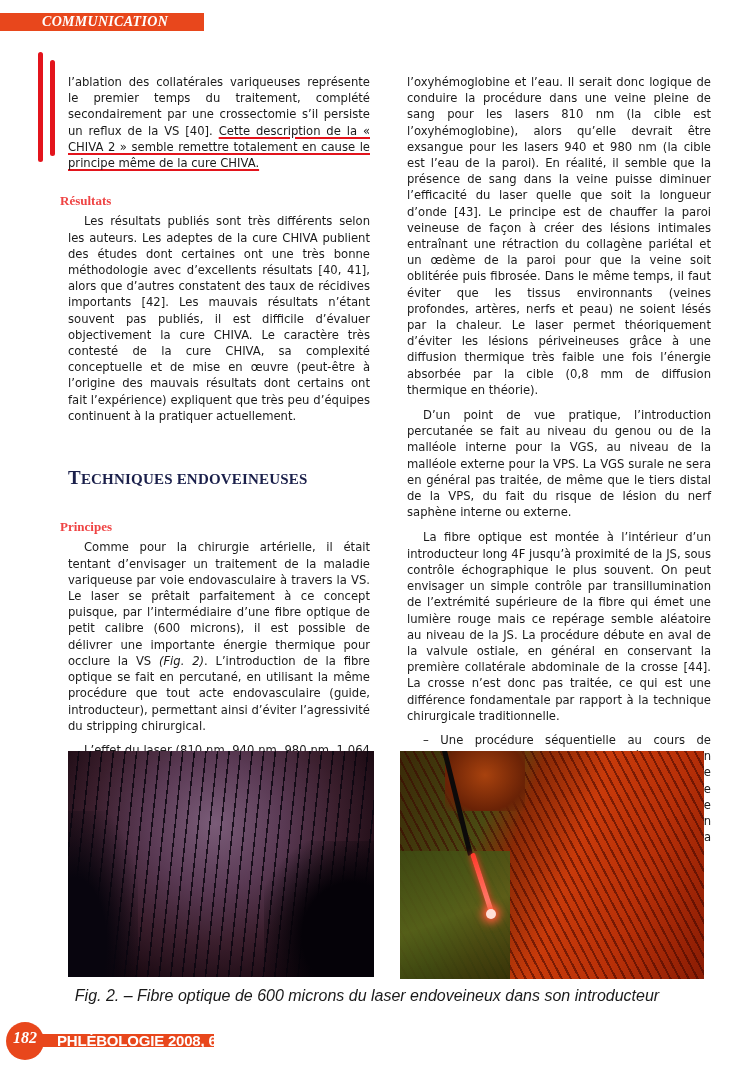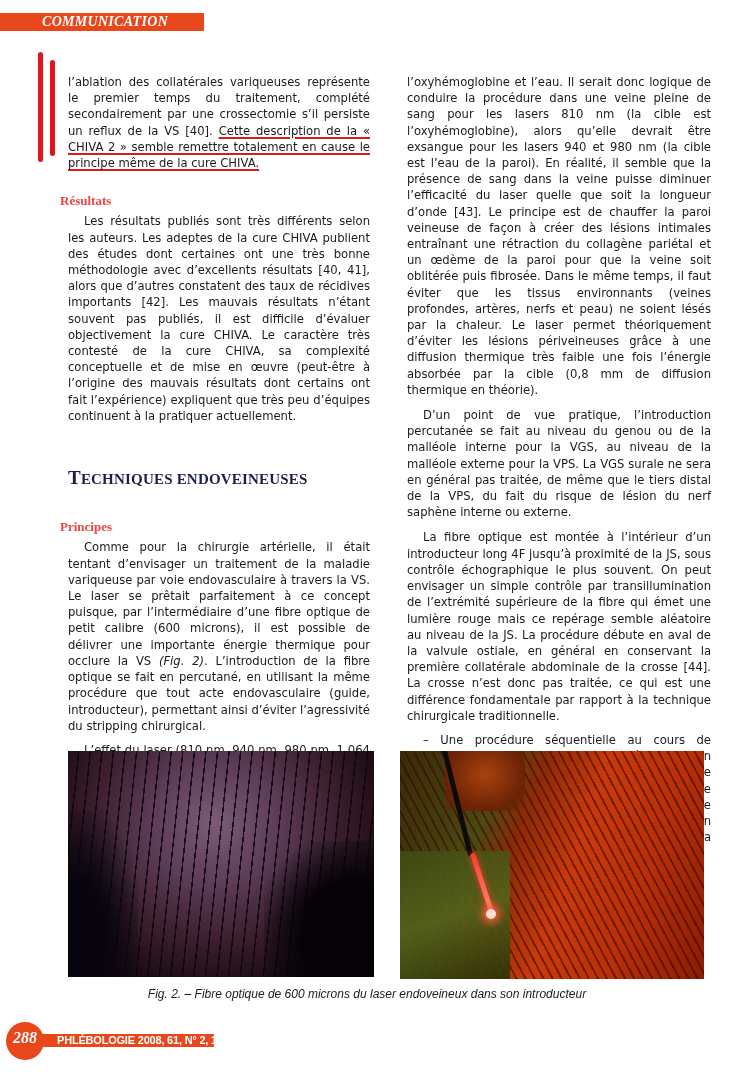--- a/index.html
+++ b/index.html
@@ -45,28 +45,28 @@
   .photo-right .hand { position:absolute; left:45px; top:0; width:80px; height:60px;
     background:radial-gradient(ellipse at 50% 40%, #a8420e 0%, #6a2206 70%, rgba(0,0,0,0) 100%); }
   .photo-right .catheter { position:absolute; left:42px; top:0; width:5px; height:108px;
     background:#0c0a0a; transform:rotate(-14deg); transform-origin:top left; }
   .photo-right .fiber { position:absolute; left:70px; top:103px; width:5px; height:65px;
     background:linear-gradient(#ff3a2a, #ff8a7a); transform:rotate(-18deg); transform-origin:top left;
     box-shadow:0 0 6px #ff3a2a; border-radius:2px; }
   .photo-right .glow { position:absolute; left:86px; top:158px; width:10px; height:10px; border-radius:50%;
     background:#ffe0d8; box-shadow:0 0 8px 4px #ff5a3a; }
   .caption { position:absolute; left:0; width:734px; top:987px; text-align:center;
-             font-family:"Liberation Sans", sans-serif; font-style:italic; font-size:12px; color:#1a1a1a; }
+             font-family:"Liberation Sans", sans-serif; font-style:italic; font-size:16px; color:#1a1a1a; }
   .footer-band { position:absolute; left:30px; top:1034px; width:184px; height:13px; background:#e8471c; }
   .footer-circle { position:absolute; left:6px; top:1022px; width:38px; height:38px; border-radius:50%;
                    background:#e8471c; }
   .footer-num { position:absolute; left:8px; top:1029px; width:34px; text-align:center;
                 font-family:"Liberation Serif", serif; font-style:italic; font-weight:bold; font-size:16px; color:#ffffff; }
   .footer-journal { position:absolute; left:57px; top:1034px; font-family:"Liberation Sans", sans-serif;
-                    font-weight:bold; font-size:11px; line-height:13px; color:#ffffff; letter-spacing:-0.2px; }
+                    font-weight:bold; font-size:15px; line-height:13px; color:#ffffff; letter-spacing:-0.2px; }
 </style>
 </head>
 <body>
 
 <div class="header-band"></div>
 <div class="header-label">COMMUNICATION</div>
 
 <div class="mark-bar" style="left:38px; top:52px; height:110px;"></div>
 <div class="mark-bar" style="left:50px; top:60px; height:96px;"></div>
 
@@ -107,14 +107,14 @@
   <div class="green"></div>
   <div class="hand"></div>
   <div class="catheter"></div>
   <div class="fiber"></div>
   <div class="glow"></div>
 </div>
 <div class="caption">Fig. 2. – Fibre optique de 600 microns du laser endoveineux dans son introducteur</div>
 
 <div class="footer-band"></div>
 <div class="footer-circle"></div>
-<div class="footer-num">288</div>
+<div class="footer-num">182</div>
 <div class="footer-journal">PHLÉBOLOGIE 2008, 61, N° 2, 179-195</div>
 
 </body></html>

